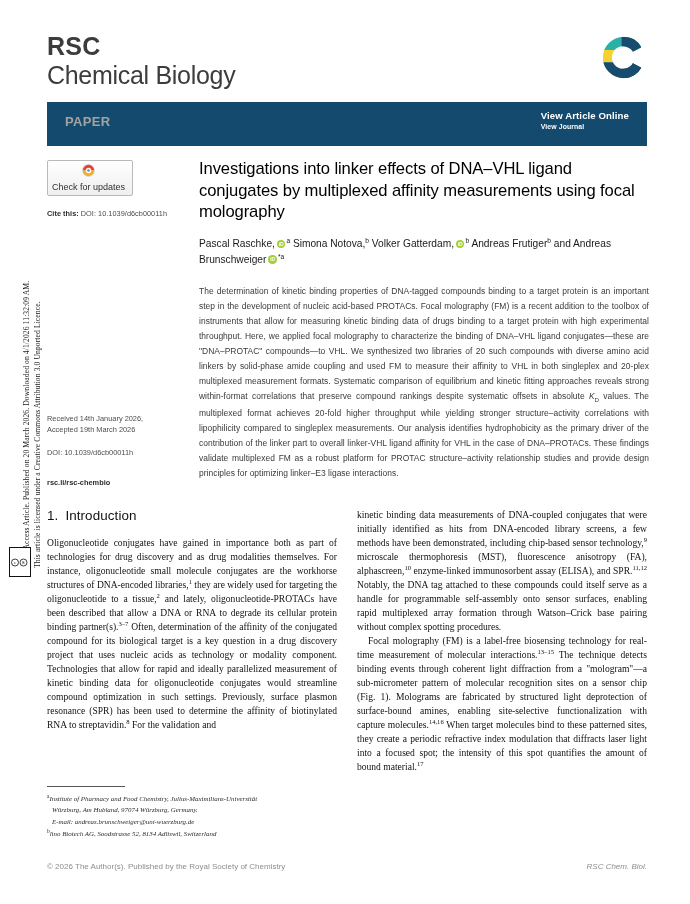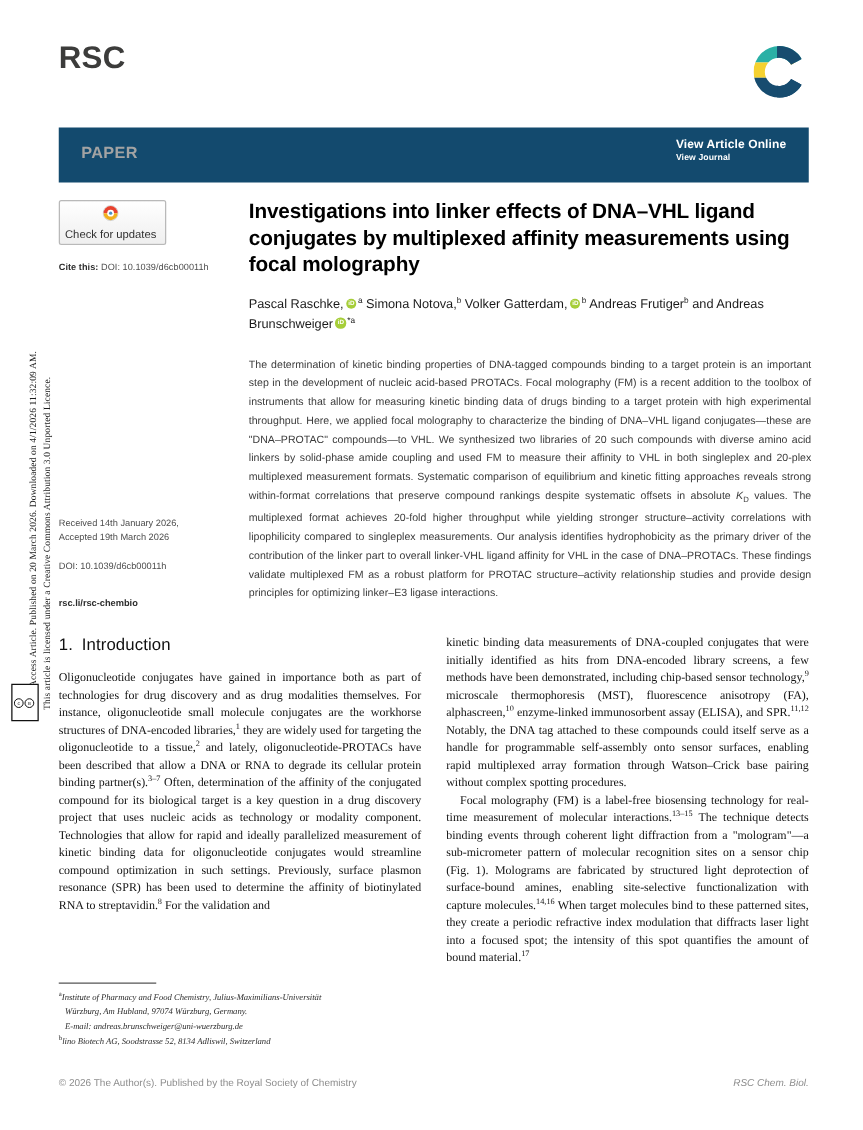--- a/index.html
+++ b/index.html
@@ -152,21 +152,21 @@
   }
 
   
   #article-head {
     position: absolute;
     left: 199px; top: 158px;
     width: 450px;
   }
   #article-title {
     font-size: 16.6px;
-    font-weight: 700;
+    font-weight: 400;
     color: #000000;
     line-height: 1.30;
     letter-spacing: -0.1px;
     margin: 0;
   }
   #authors {
     margin-top: 13px;
     font-size: 10.2px;
     color: #1a1a1a;
     line-height: 1.52;
@@ -281,20 +281,21 @@
       <text x="8" y="12.5" font-family="Liberation Sans, sans-serif" font-size="8" text-anchor="middle" fill="#111">c</text>
       <circle cx="25" cy="9" r="7" fill="none" stroke="#111" stroke-width="1.6"></circle>
       <text x="25" y="12.5" font-family="Liberation Sans, sans-serif" font-size="7" text-anchor="middle" fill="#111">B</text>
     </svg>
   </div>
 </div>
 
 <div id="masthead">
   <div id="journal-title">
     <span class="ln ln1">RSC</span>
+    <span class="ln ln2">Chemical Biology</span>
   </div>
 
   <div id="rsc-logo">
     <svg id="rsc-logo-mark" viewBox="0 0 100 100">
       <defs>
         <clipPath id="cclip">
           <path d="M50 6 A44 44 0 1 0 50 94 A44 44 0 0 0 88 72 L70 62 A24 24 0 1 1 70 38 L88 28 A44 44 0 0 0 50 6 Z"></path>
         </clipPath>
       </defs>
       <g clip-path="url(#cclip)">

